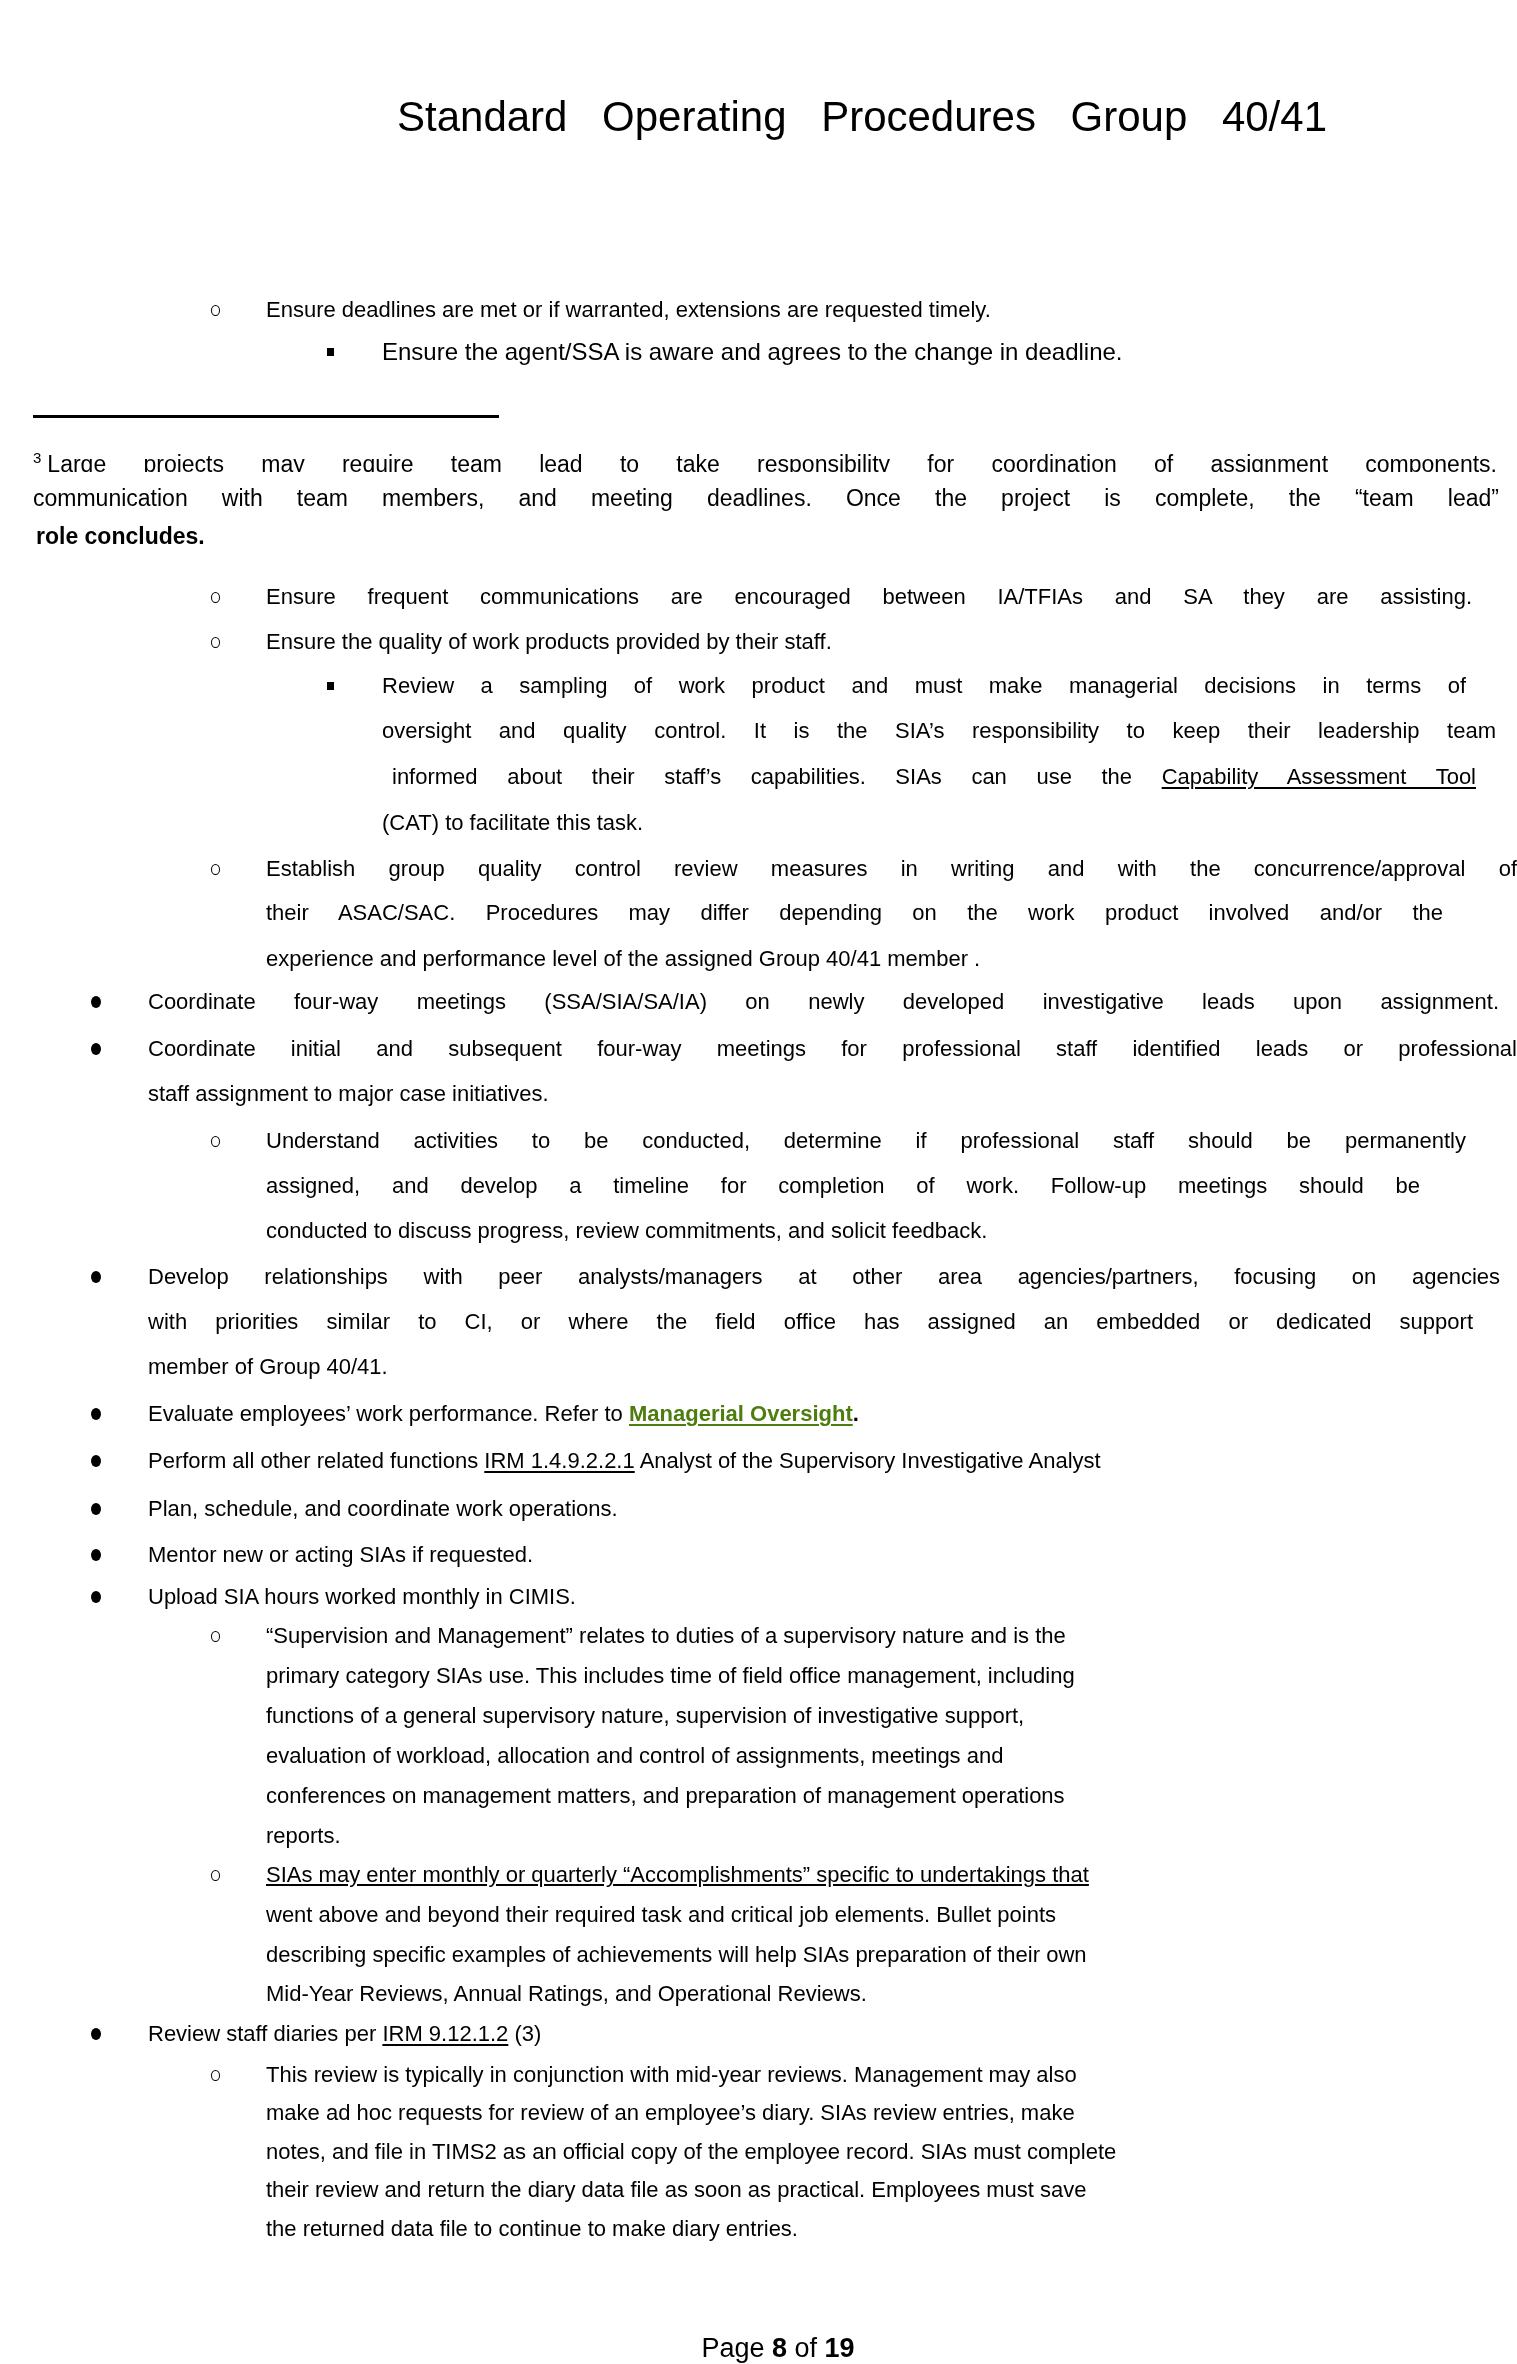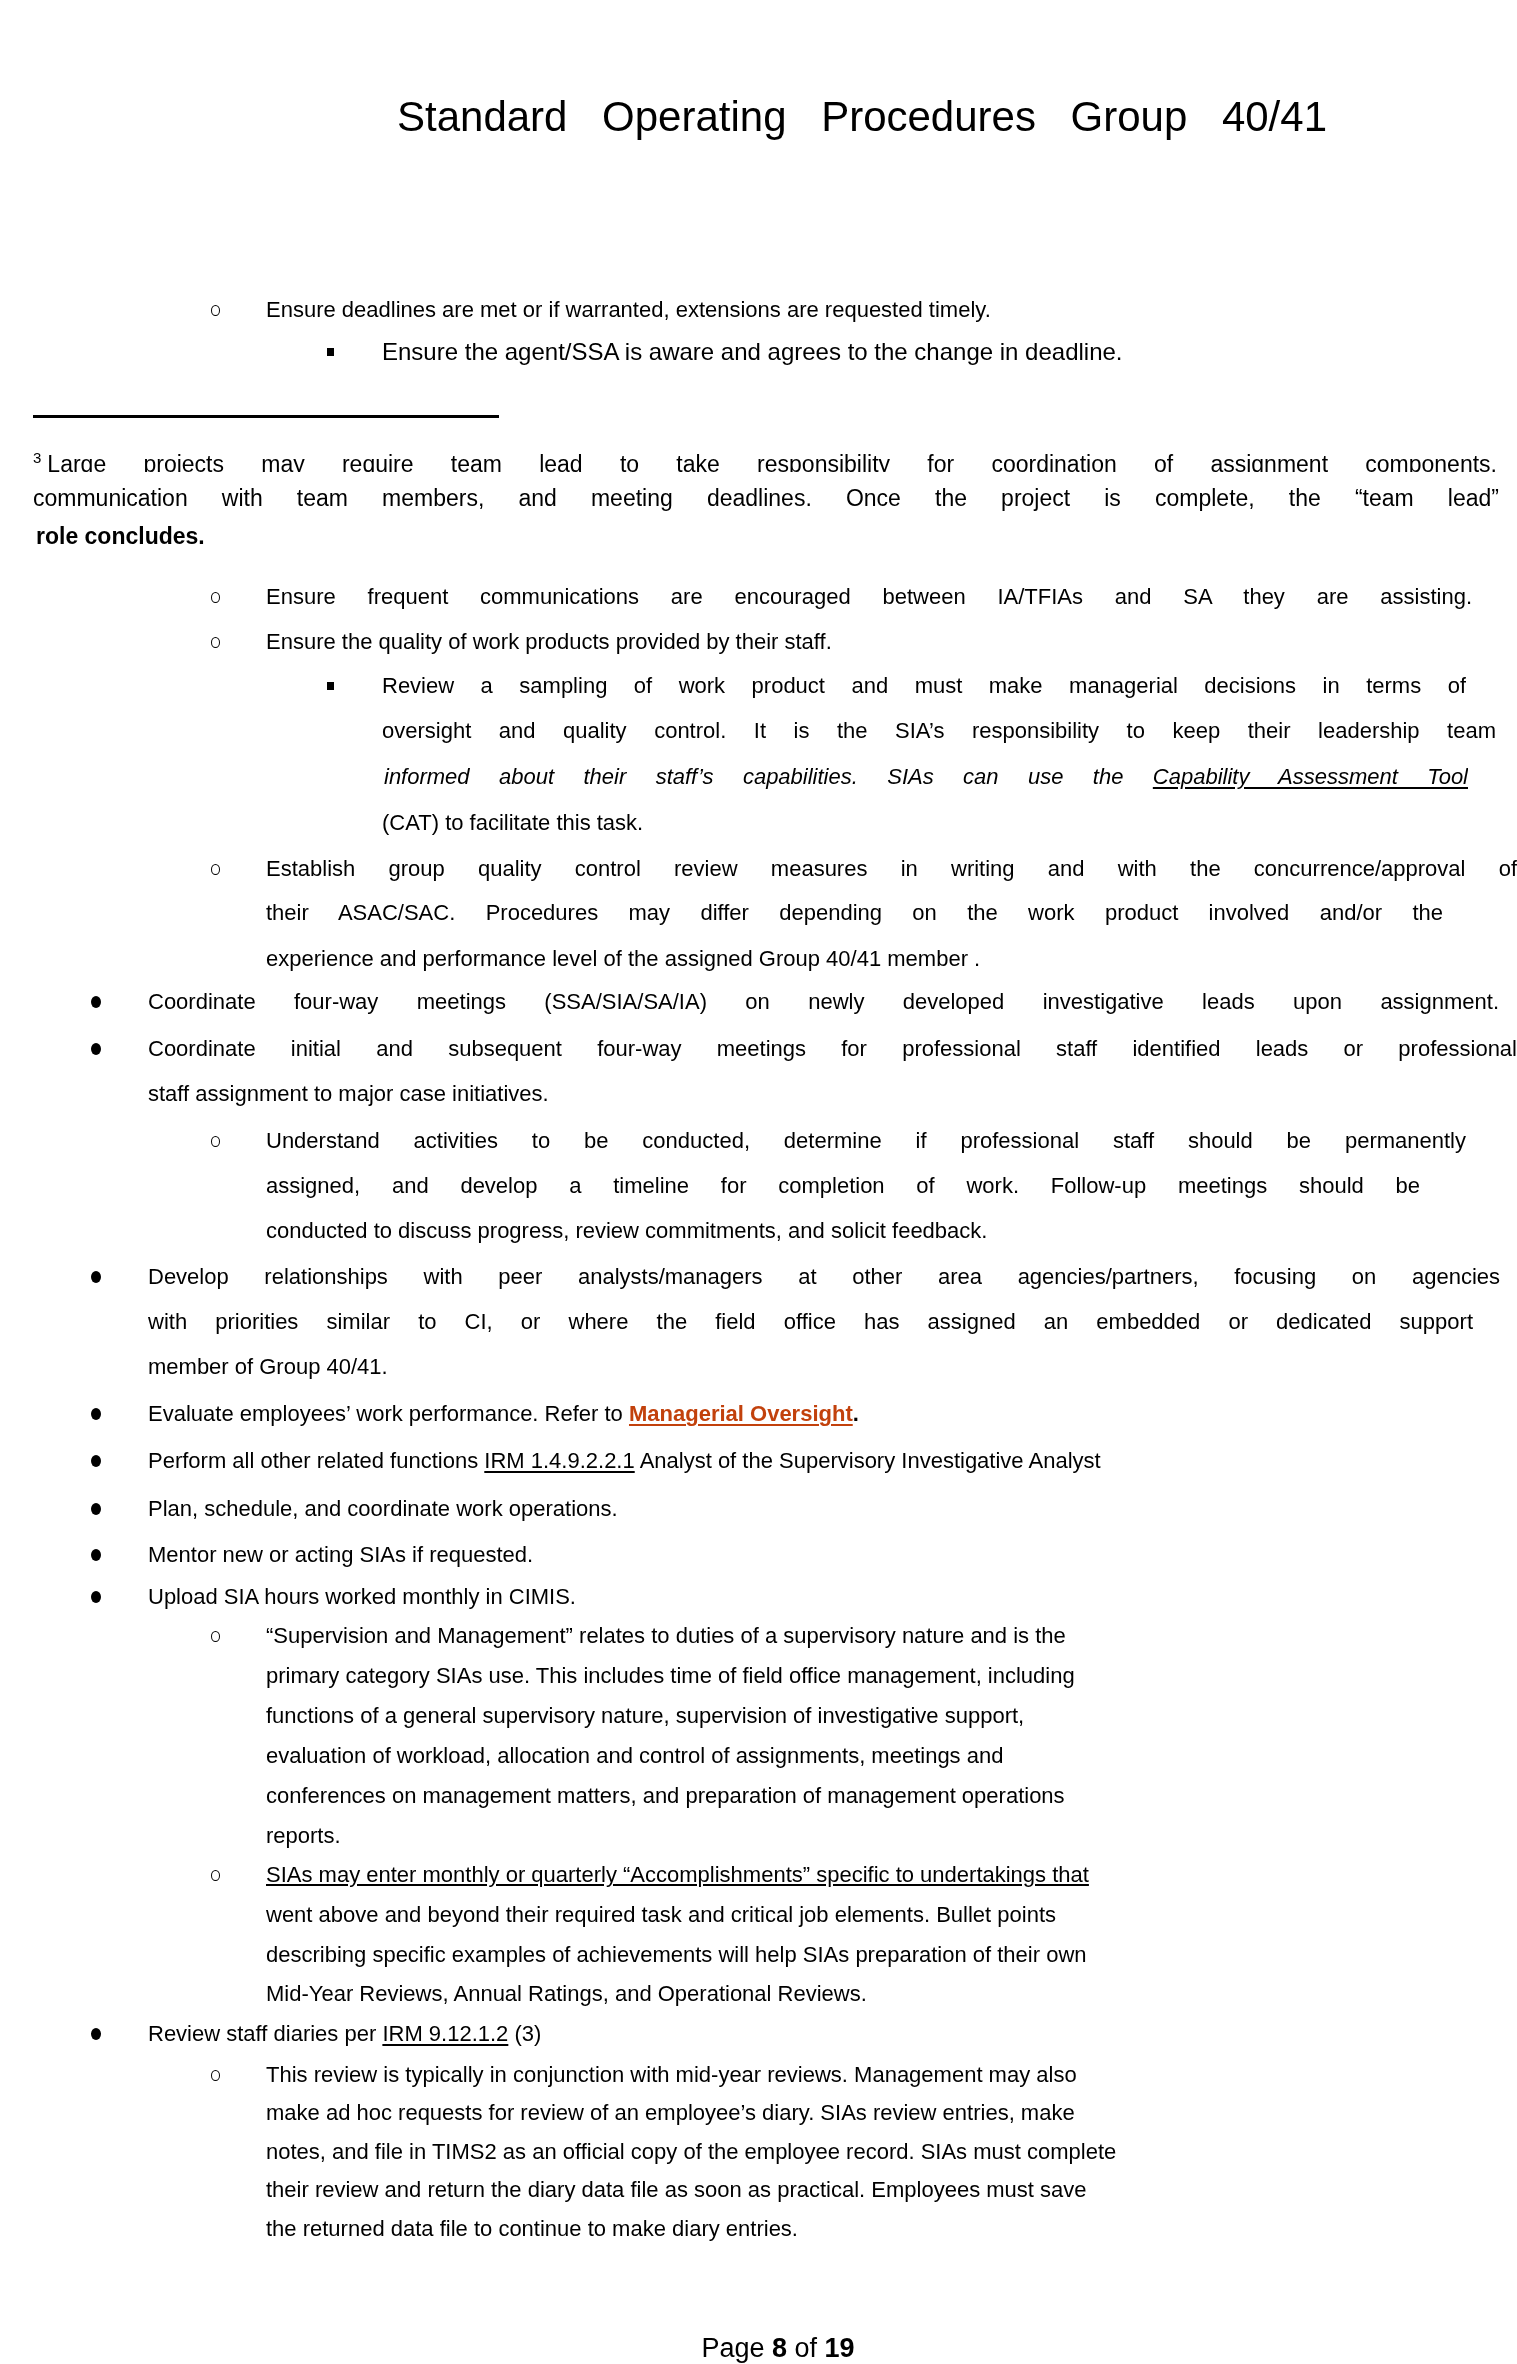--- a/index.html
+++ b/index.html
@@ -36,21 +36,21 @@
 
 <span class="bullet circle" style="left:211px; top:592px;"></span>
 <div class="ln j" style="left:266px; top:583px; width:1206px;">Ensure frequent communications are encouraged between IA/TFIAs and SA they are assisting.</div>
 
 <span class="bullet circle" style="left:211px; top:637px;"></span>
 <div class="ln" style="left:266px; top:628px;">Ensure the quality of work products provided by their staff.</div>
 
 <span class="bullet square" style="left:327px; top:682px;"></span>
 <div class="ln j" style="left:382px; top:672px; width:1084px;">Review a sampling of work product and must make managerial decisions in terms of</div>
 <div class="ln j" style="left:382px; top:717px; width:1114px;">oversight and quality control. It is the SIA’s responsibility to keep their leadership team</div>
-<div class="ln j" style="left:384px; top:763px; width:1084px;font-style:italic;"><span>informed about their staff’s capabilities. SIAs can use the</span> <a class="u" style="color:#000;">Capability Assessment Tool</a></div>
+<div class="ln j" style="left:392px; top:763px; width:1084px;"><span>informed about their staff’s capabilities. SIAs can use the</span> <a class="u" style="color:#000;">Capability Assessment Tool</a></div>
 <div class="ln" style="left:382px; top:809px;">(CAT) to facilitate this task.</div>
 
 <span class="bullet circle" style="left:211px; top:864px;"></span>
 <div class="ln j" style="left:266px; top:855px; width:1251px;">Establish group quality control review measures in writing and with the concurrence/approval of</div>
 <div class="ln j" style="left:266px; top:899px; width:1177px;">their ASAC/SAC. Procedures may differ depending on the work product involved and/or the</div>
 <div class="ln" style="left:266px; top:945px;">experience and performance level of the assigned Group 40/41 member .</div>
 
 <span class="bullet disc" style="left:91px; top:996px;"></span>
 <div class="ln j" style="left:148px; top:988px; width:1351px;">Coordinate four-way meetings (SSA/SIA/SA/IA) on newly developed investigative leads upon assignment.</div>
 
@@ -62,21 +62,21 @@
 <div class="ln j" style="left:266px; top:1127px; width:1200px;">Understand activities to be conducted, determine if professional staff should be permanently</div>
 <div class="ln j" style="left:266px; top:1172px; width:1154px;">assigned, and develop a timeline for completion of work. Follow-up meetings should be</div>
 <div class="ln" style="left:266px; top:1217px;">conducted to discuss progress, review commitments, and solicit feedback.</div>
 
 <span class="bullet disc" style="left:91px; top:1271px;"></span>
 <div class="ln j" style="left:148px; top:1263px; width:1352px;">Develop relationships with peer analysts/managers at other area agencies/partners, focusing on agencies</div>
 <div class="ln j" style="left:148px; top:1308px; width:1325px;">with priorities similar to CI, or where the field office has assigned an embedded or dedicated support</div>
 <div class="ln" style="left:148px; top:1353px;">member of Group 40/41.</div>
 
 <span class="bullet disc" style="left:91px; top:1408px;"></span>
-<div class="ln" style="left:148px; top:1400px;"><span>Evaluate employees’ work performance. Refer to</span> <a class="u b" style="color:#c2410c;">Managerial Oversight</a><span class="b">.</span></div>
+<div class="ln" style="left:148px; top:1400px;"><span>Evaluate employees’ work performance. Refer to</span> <a class="u b" style="color:#4d7c0f;">Managerial Oversight</a><span class="b">.</span></div>
 
 <span class="bullet disc" style="left:91px; top:1455px;"></span>
 <div class="ln" style="left:148px; top:1447px;"><span>Perform all other related functions</span> <a class="u" style="color:#000;">IRM 1.4.9.2.2.1</a> <span>Analyst of the Supervisory Investigative Analyst</span></div>
 
 <span class="bullet disc" style="left:91px; top:1503px;"></span>
 <div class="ln" style="left:148px; top:1495px;">Plan, schedule, and coordinate work operations.</div>
 
 <span class="bullet disc" style="left:91px; top:1549px;"></span>
 <div class="ln" style="left:148px; top:1541px;">Mentor new or acting SIAs if requested.</div>
 

